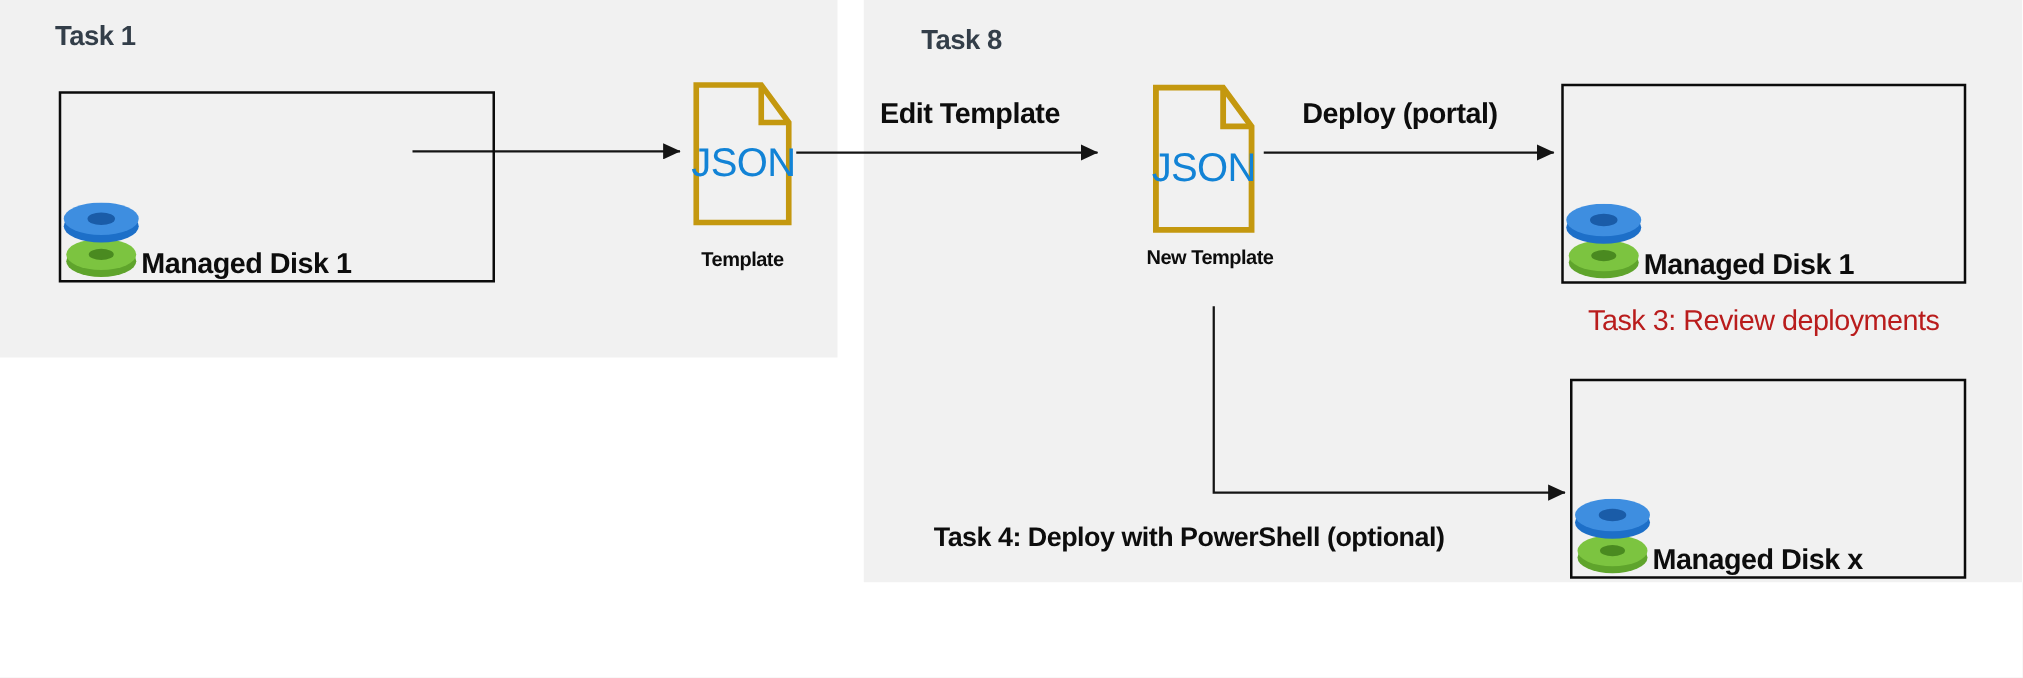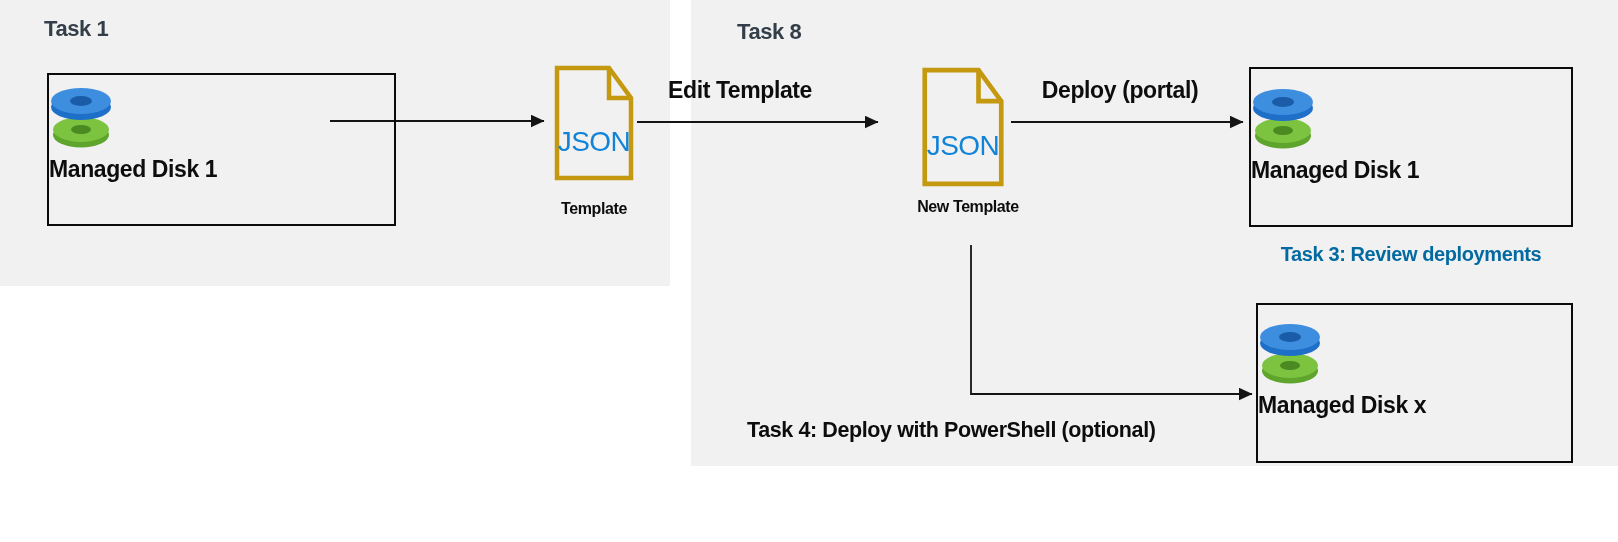--- a/index.html
+++ b/index.html
@@ -26,22 +26,22 @@
     white-space:nowrap;
   }
   #task1-header{left:44px;top:16px;}
   #task2-header{left:737px;top:19px;}
 
   .node-box{
     position:absolute;
     border:2px solid #0B0B0B;
     box-sizing:border-box;
     display:flex;
-    flex-direction:column;
-    align-items:flex-start;
+    flex-direction:row;
+    align-items:flex-end;
   }
   #box-source-disk{left:47px;top:73px;width:349px;height:153px;padding-top:13px;}
   #box-deployed-disk{left:1249px;top:67px;width:324px;height:160px;padding-top:20px;}
   #box-disk-x{left:1256px;top:303px;width:317px;height:160px;padding-top:19px;}
 
   .disk{width:64px;height:62px;display:block;flex:0 0 auto;}
 
   .box-label{
     margin-top:6px;
     font-size:23px;
@@ -52,25 +52,24 @@
   }
 
   .doc-icon{position:absolute;}
   #doc-template{left:553px;top:64px;width:82px;height:118px;}
   #doc-new-template{left:920px;top:66px;width:86px;height:122px;}
   .doc-icon svg{position:absolute;left:0;top:0;width:100%;height:100%;}
   .doc-label{
     position:absolute;left:0;right:0;top:56%;
     transform:translateY(-50%);
     text-align:center;
-    font-size:28px;
+    font-size:32px;
     font-weight:400;
     color:#1283D6;
     letter-spacing:-0.5px;
-    margin-top:12px;
   }
 
   .caption{
     position:absolute;
     transform:translateX(-50%);
     font-size:16px;
     font-weight:700;
     letter-spacing:-0.4px;
     color:#0D0D0D;
     white-space:nowrap;
@@ -80,28 +79,28 @@
 
   .arrow-label{
     position:absolute;
     transform:translateX(-50%);
     font-size:23px;
     font-weight:700;
     letter-spacing:-0.4px;
     color:#0D0D0D;
     white-space:nowrap;
   }
-  #label-edit-template{left:740px;top:77px;}
+  #label-edit-template{left:776px;top:77px;}
   #label-deploy-portal{left:1120px;top:77px;}
 
   #annotation-task3{
     position:absolute;left:1411px;top:243px;
     transform:translateX(-50%);
-    font-size:20px;font-weight:700;letter-spacing:-0.4px;
-    color:#0369a1;white-space:nowrap;
+    font-size:23px;font-weight:400;letter-spacing:-0.4px;
+    color:#b91c1c;white-space:nowrap;
   }
   #annotation-task45{
     position:absolute;left:747px;top:416px;
     font-size:21.5px;line-height:29px;font-weight:700;
     letter-spacing:-0.4px;color:#0D0D0D;white-space:nowrap;
   }
 
   #connector-layer{
     position:absolute;left:0;top:0;width:1618px;height:542px;
     pointer-events:none;

